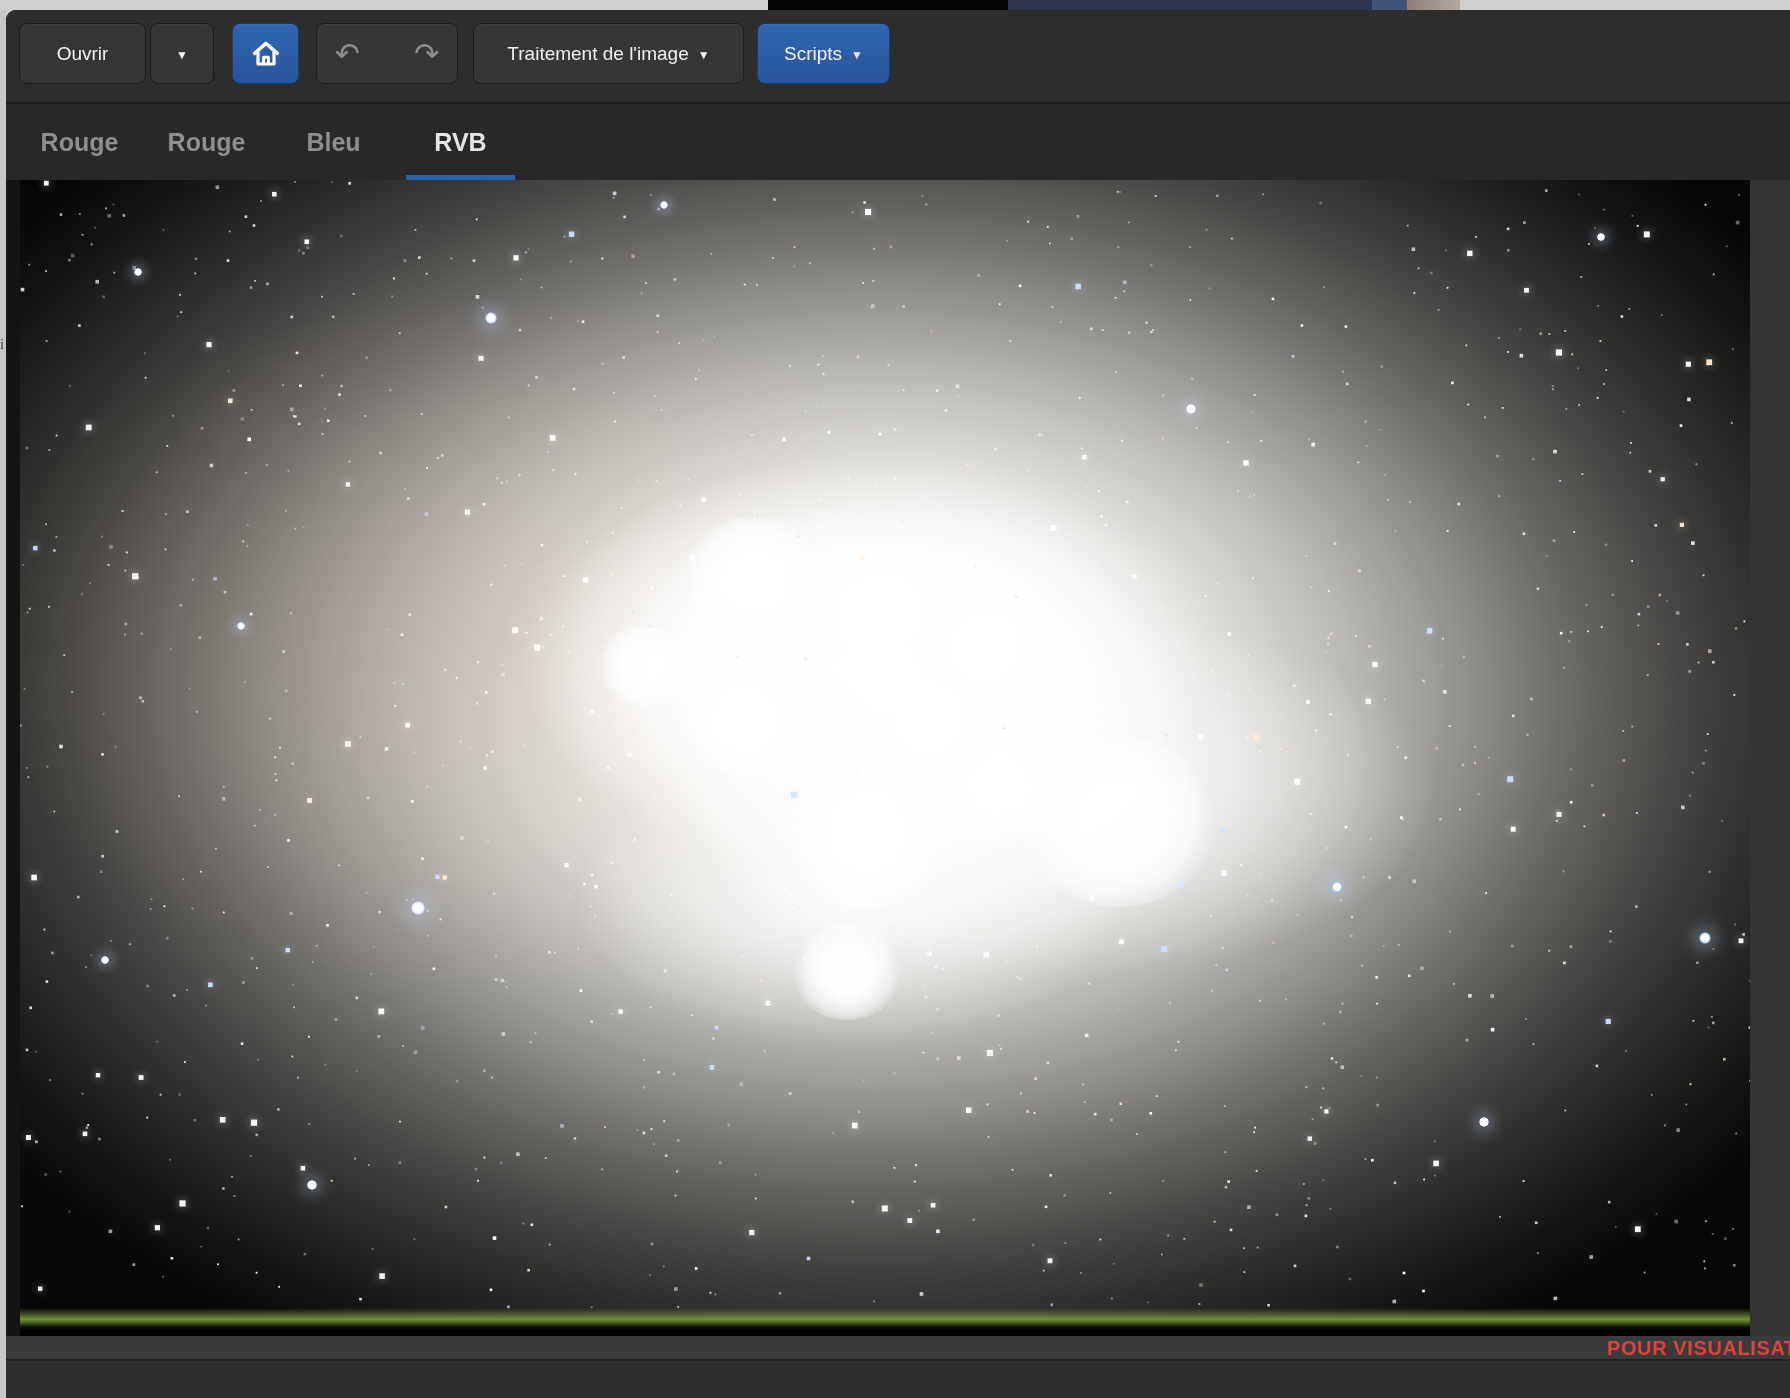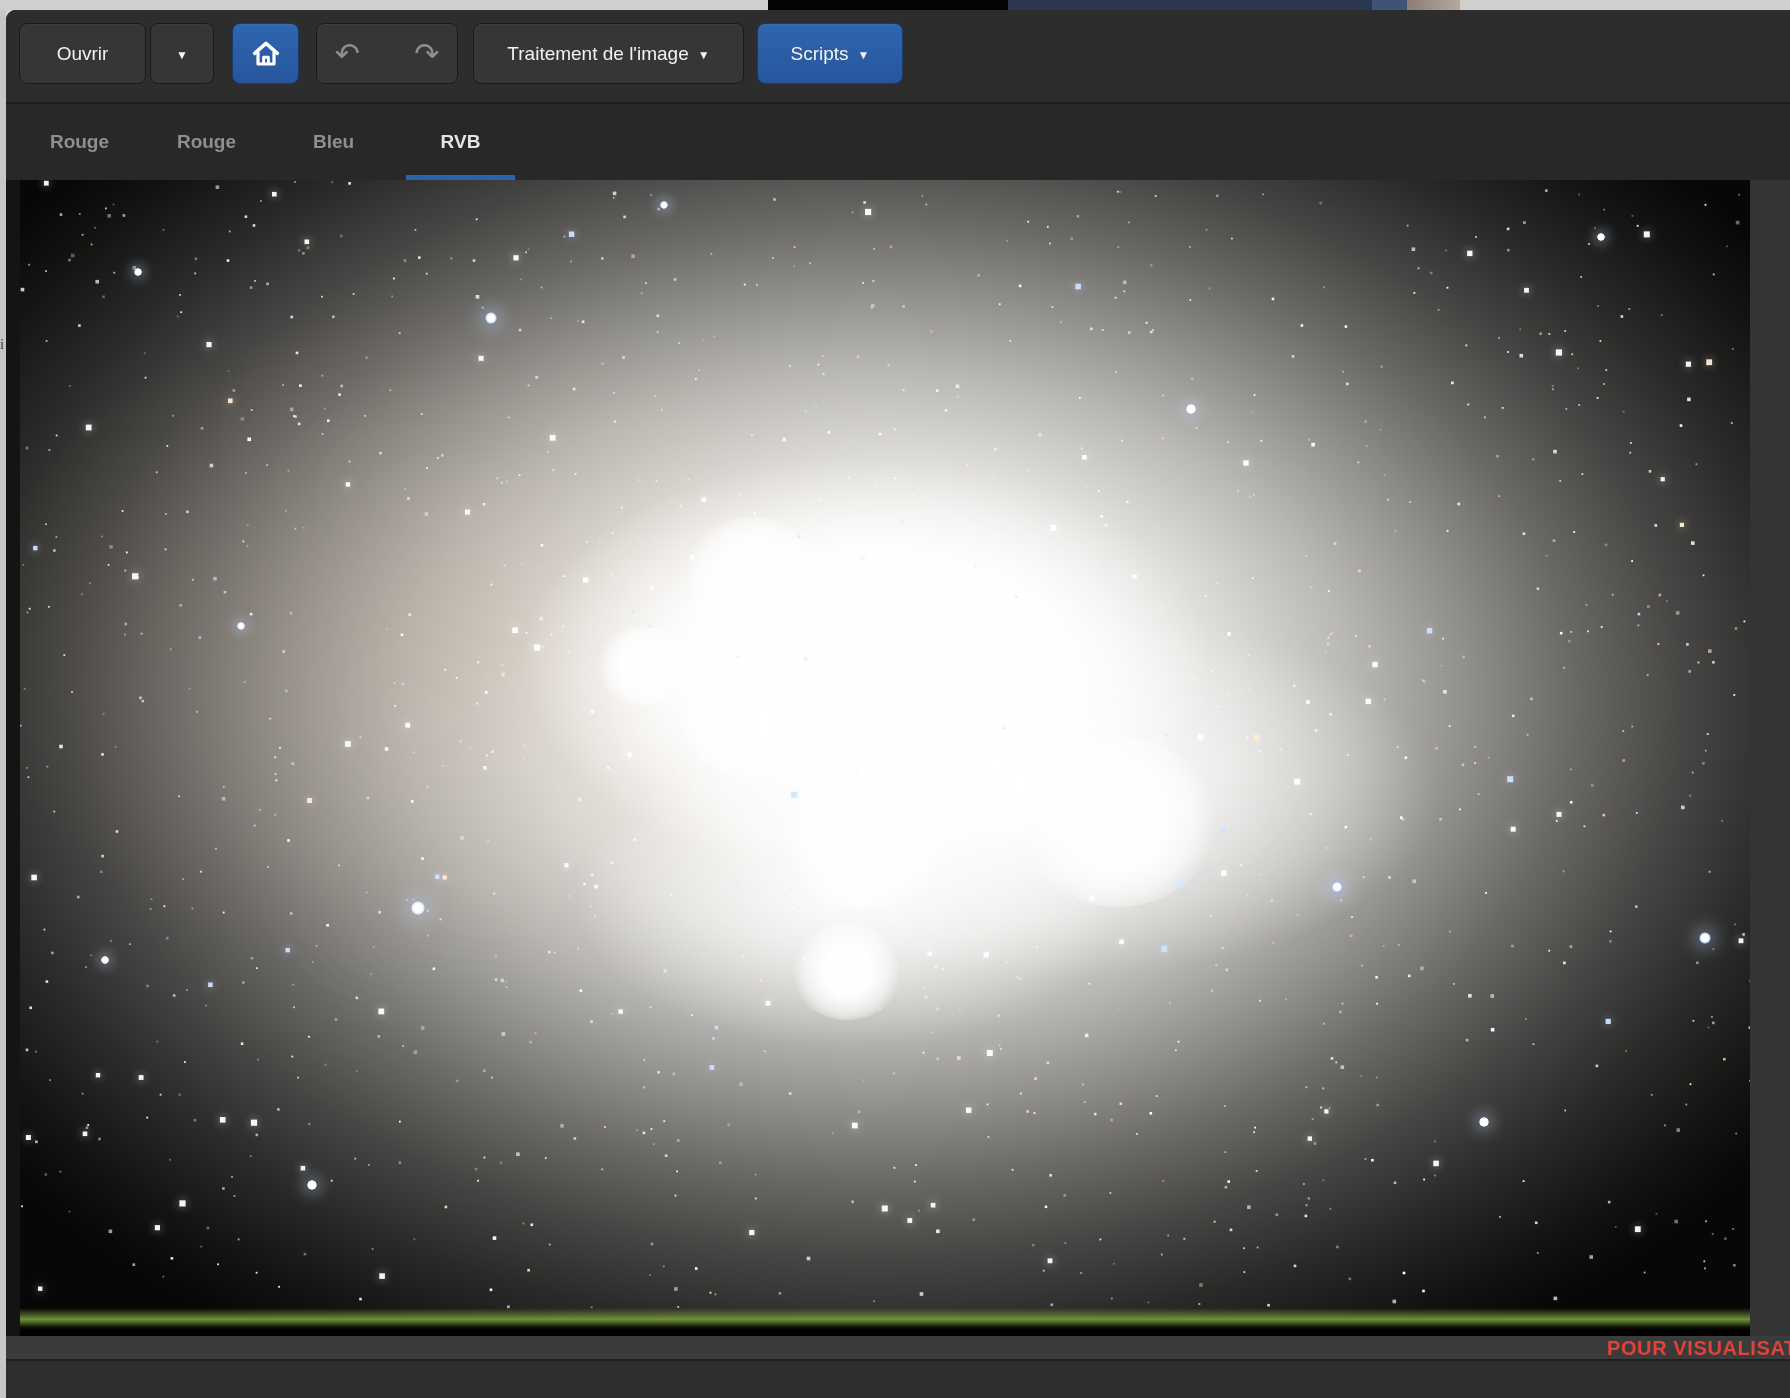--- a/index.html
+++ b/index.html
@@ -31,21 +31,21 @@
   .pair{display:flex;padding:0;overflow:hidden;}
   .pair .half{flex:1;display:flex;align-items:center;justify-content:center;background:transparent;
        border:none;color:#8d8d8d;font-size:30px;font-family:"DejaVu Sans",sans-serif;}
   .pair .vsep{width:1px;background:#242424;}
   .home-svg{width:32px;height:32px;display:block;}
 
   
   .tabbar{position:absolute;left:0;top:92px;width:100%;height:78px;background:#282828;
           border-top:2px solid #1d1d1d;box-sizing:border-box;}
   .tab{position:absolute;top:0;height:76px;width:127px;display:flex;align-items:center;
-       justify-content:center;font-size:19px;font-weight:bold;color:#8f8f8f;cursor:default;}
+       justify-content:center;font-size:25px;font-weight:bold;color:#8f8f8f;cursor:default;}
   .tab.active{color:#e5e5e5;}
   .tab.active .underline{position:absolute;bottom:0;left:9px;right:9px;height:5px;background:#2a63ad;}
 
   
   .viewer{position:absolute;left:0;top:170px;width:1784px;height:1156px;background:#141414;}
   .photo{position:absolute;left:14px;top:0;width:1730px;height:1156px;overflow:hidden;
     background:
       radial-gradient(ellipse 20% 18% at 49% 42%, #ffffff 0%, rgba(255,255,255,.92) 55%, rgba(255,255,255,0) 100%),
       radial-gradient(ellipse 22% 16% at 60% 53%, rgba(255,255,255,.92) 0%, rgba(255,255,255,0) 100%),
       radial-gradient(ellipse 16% 13% at 48% 62%, rgba(255,255,255,.85) 0%, rgba(255,255,255,0) 100%),
@@ -111,21 +111,21 @@
         </button>
         <div class="vsep"></div>
         <button class="half">
           <span>↷</span>
         </button>
       </div>
       <button class="btn" style="left:467px;width:271px;">
         <span>Traitement de l'image</span>
         <span class="caret">▼</span>
       </button>
-      <button class="btn btn-blue" style="left:751px;width:146px;">
+      <button class="btn btn-blue" style="left:751px;width:133px;">
         <span>Scripts</span>
         <span class="caret">▼</span>
       </button>
     </div>
 
     <div class="tabbar">
       <div class="tab" style="left:10px;">
         <span>Rouge</span>
       </div>
       <div class="tab" style="left:137px;">

